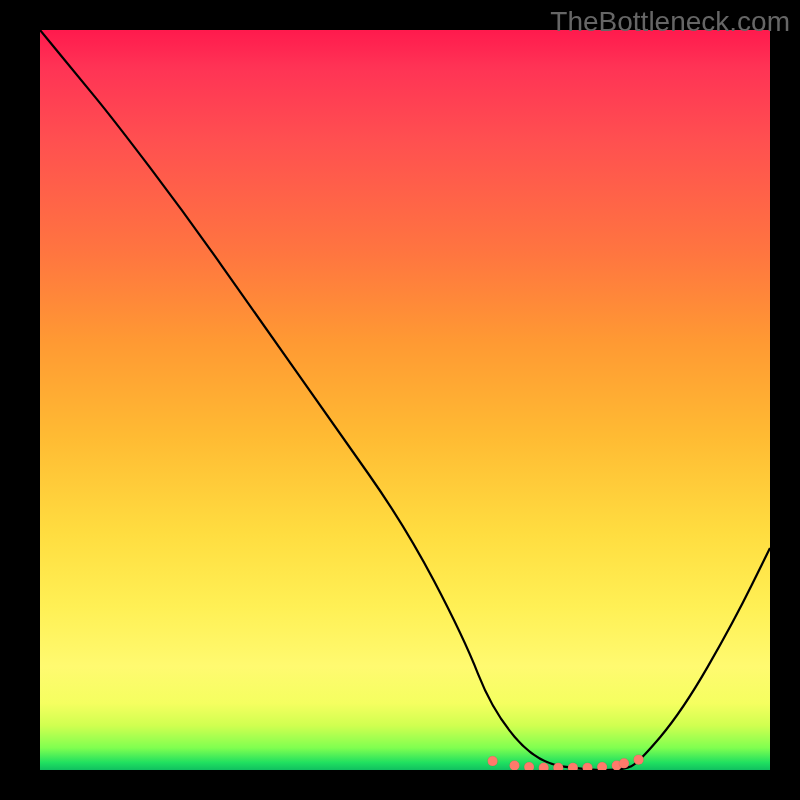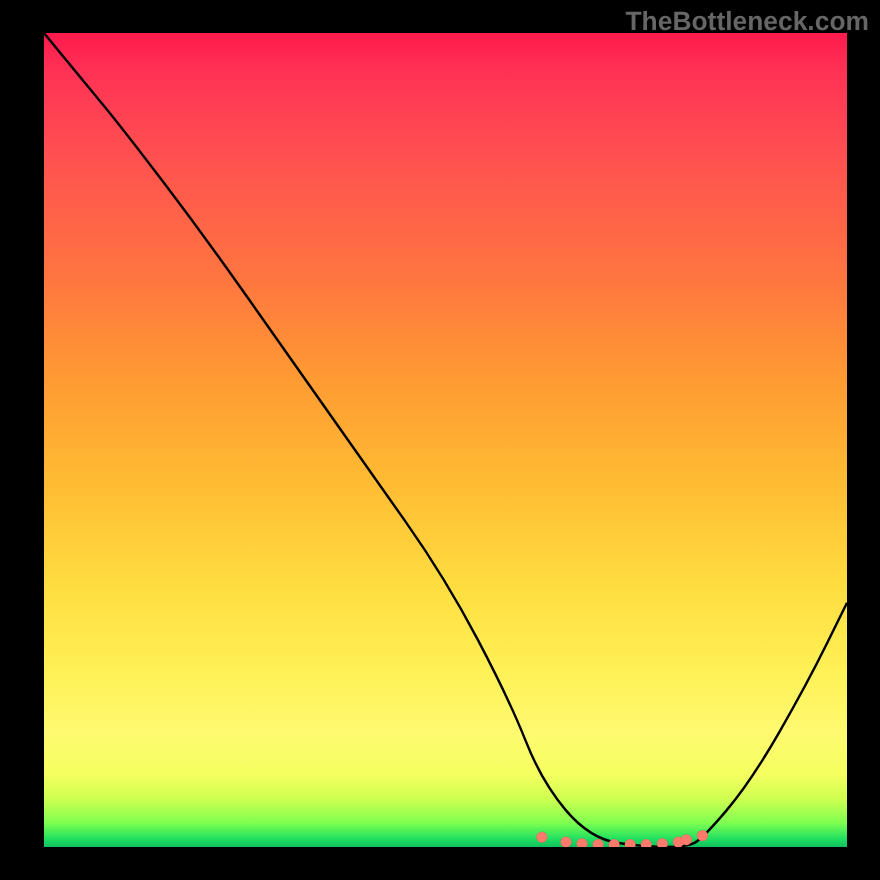--- a/index.html
+++ b/index.html
@@ -14,22 +14,22 @@
   .container {
     width: 800px;
     height: 800px;
     position: relative;
   }
   .watermark {
     position: absolute;
     top: 6px;
     right: 10px;
     color: #666;
-    font-size: 24px;
-    font-weight: bold;
+    font-size: 28px;
+    font-weight: normal;
     z-index: 10;
   }
   .plot-area {
     position: absolute;
     left: 40px;
     top: 30px;
     width: 730px;
     height: 740px;
     background: linear-gradient(to bottom,
       #ff1a4d 0%,

